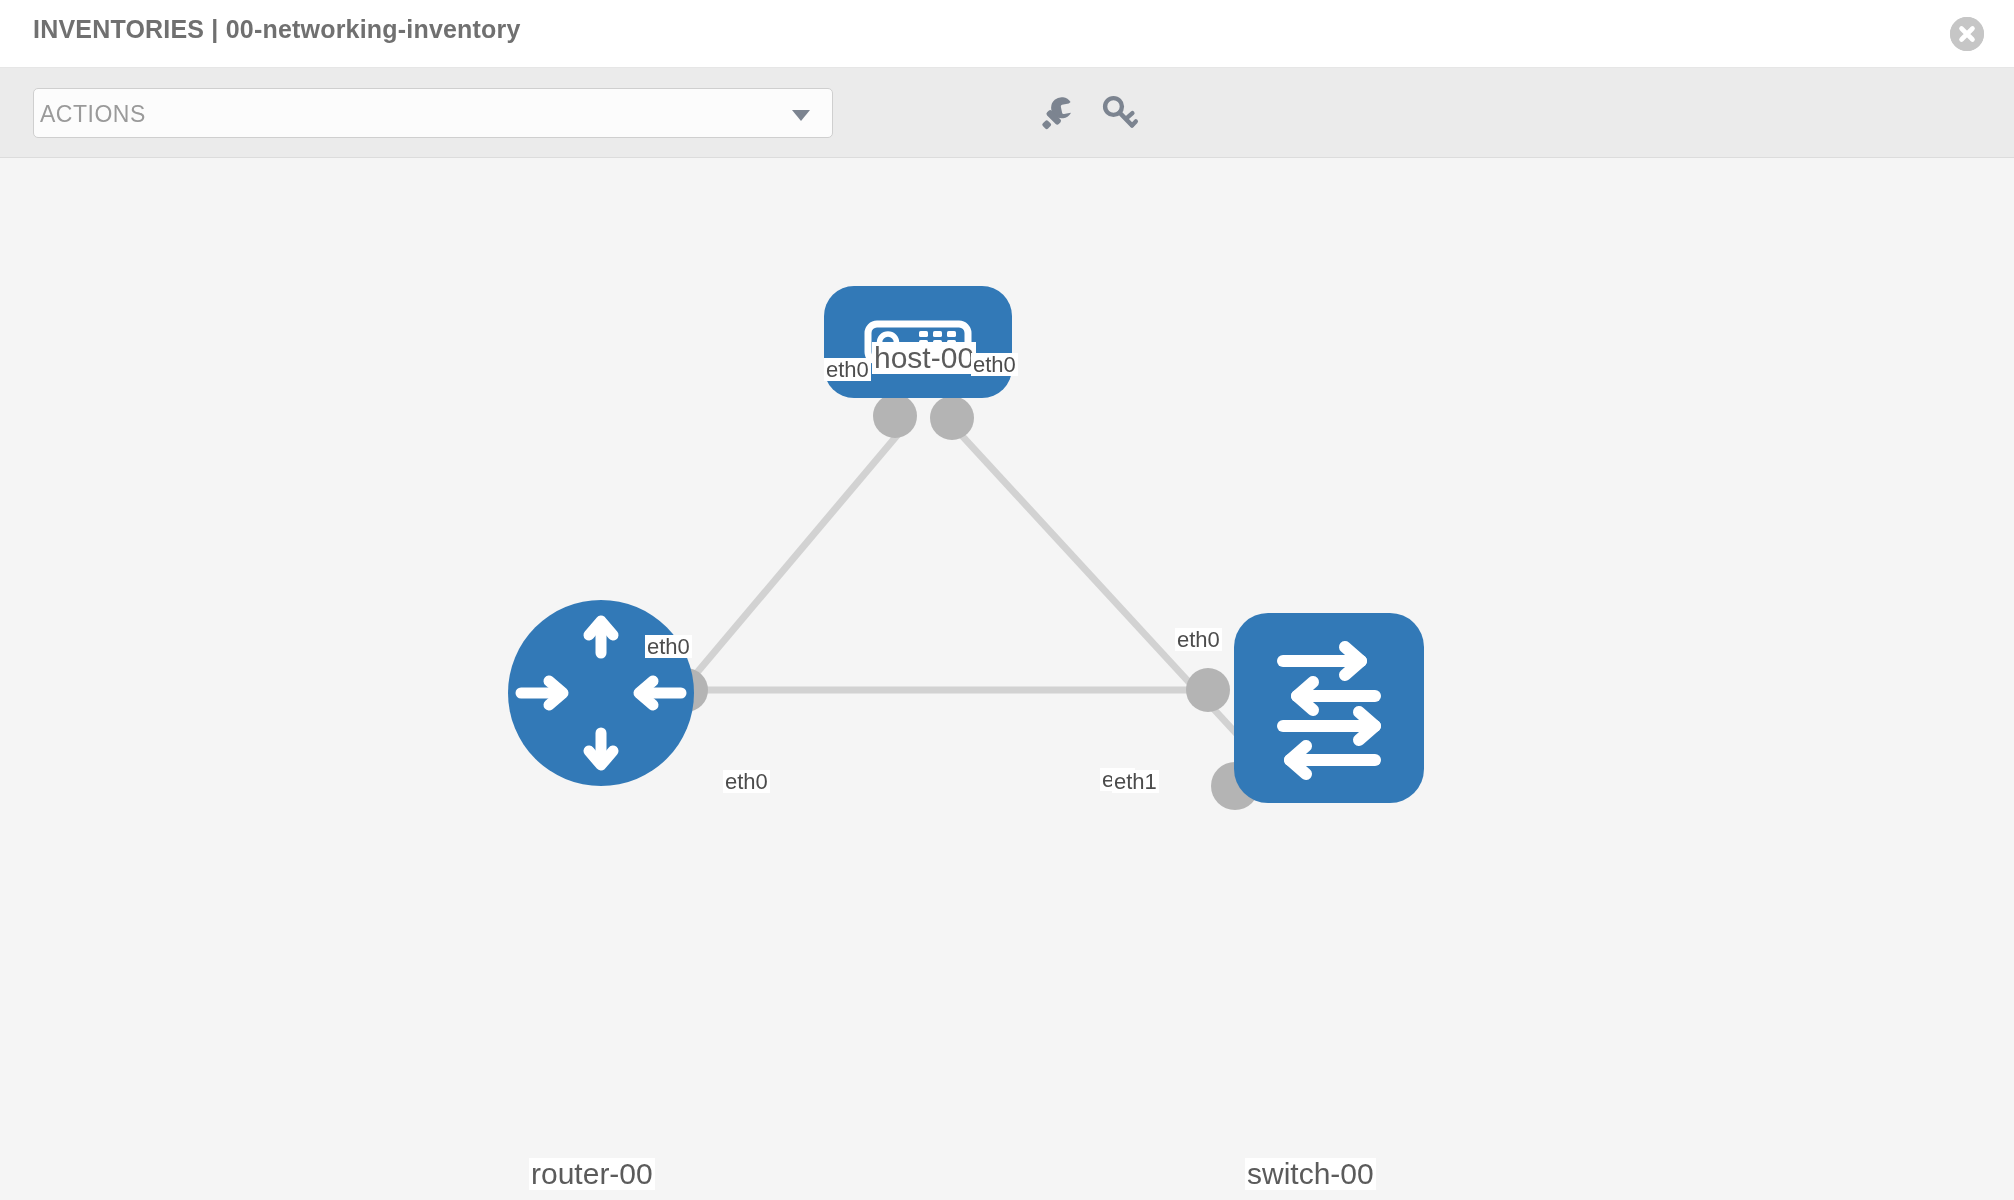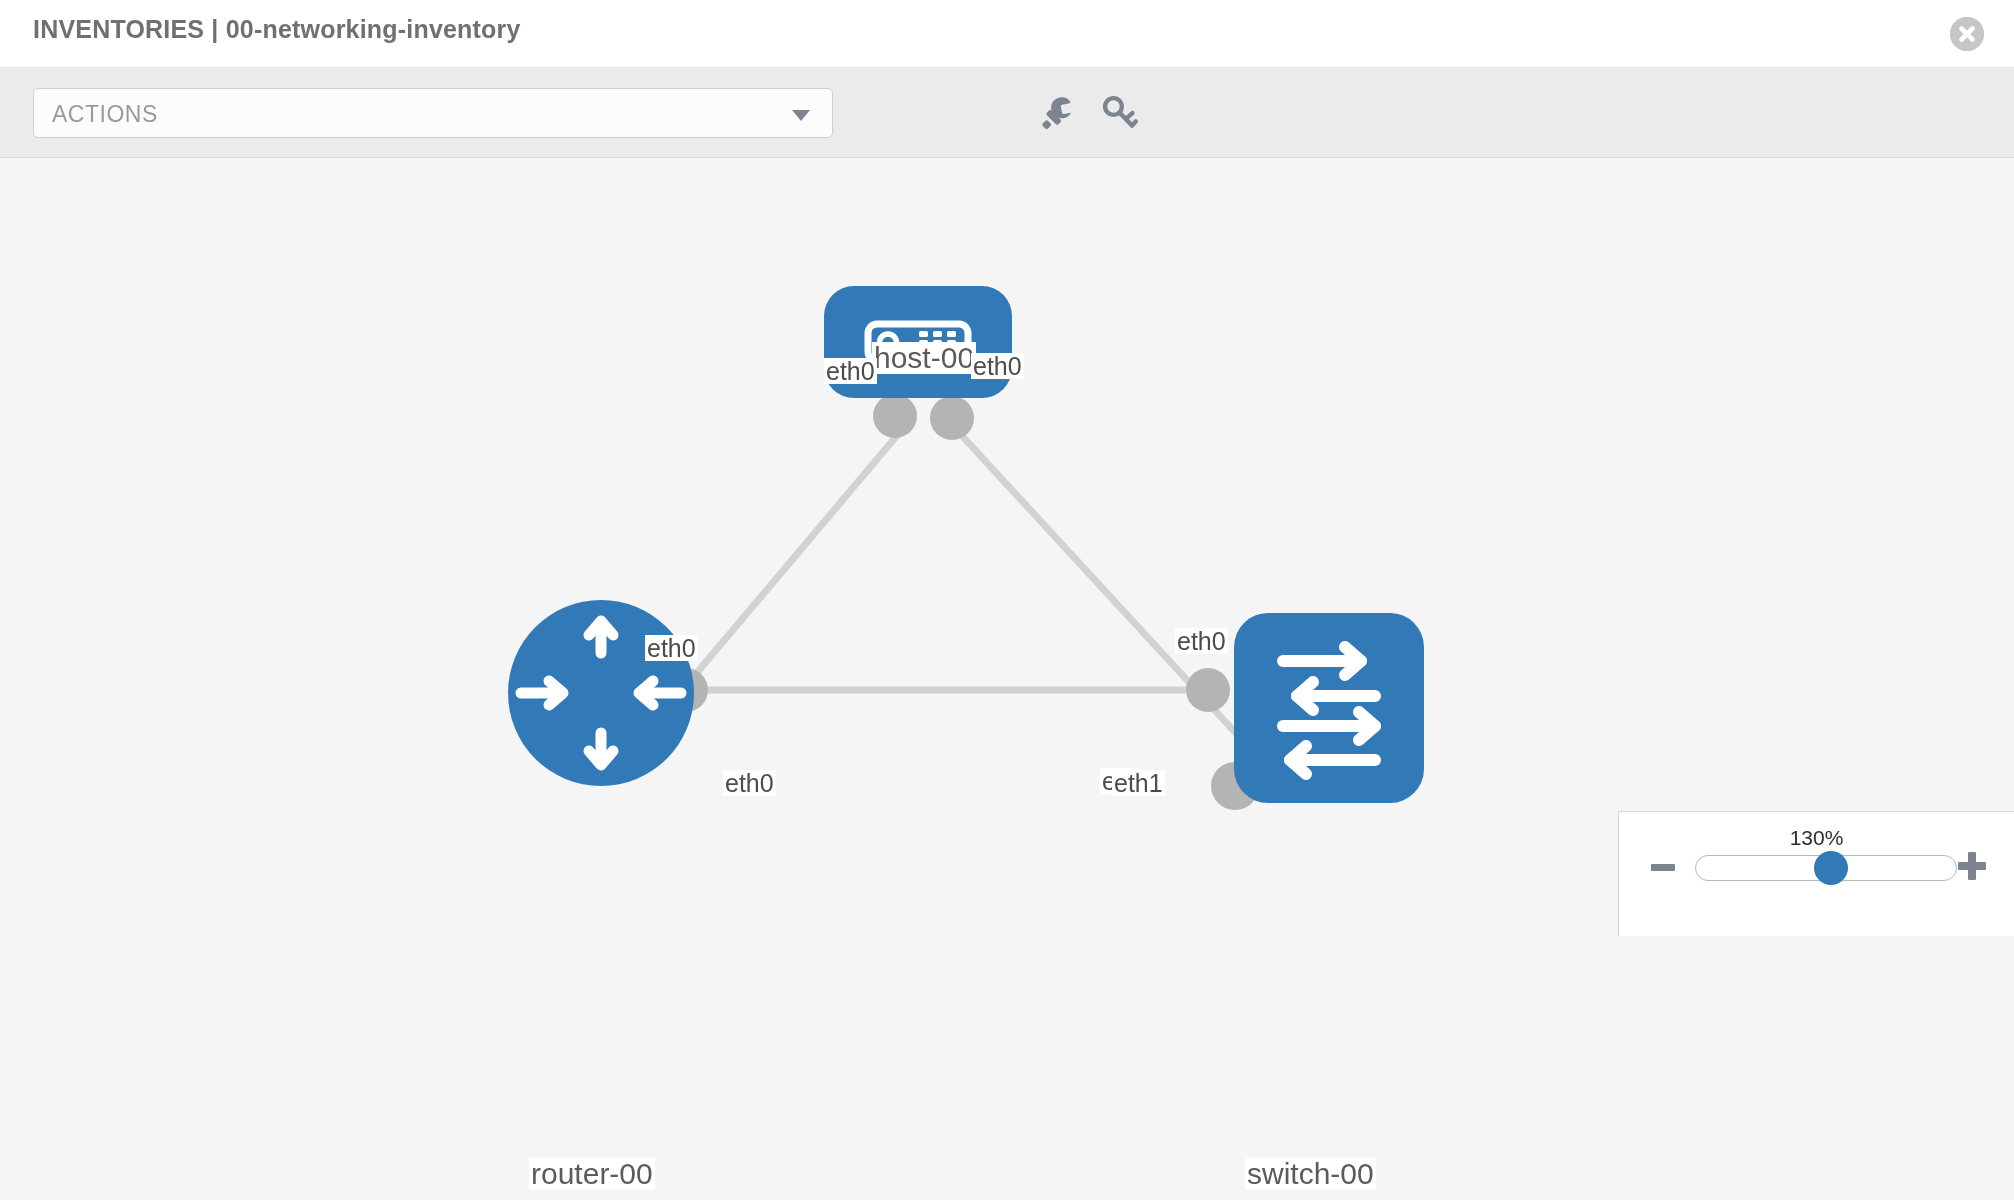--- a/index.html
+++ b/index.html
@@ -58,21 +58,21 @@
     position: absolute;
     left: 33px; top: 20px;
     width: 800px; height: 50px;
     background: #fcfcfc;
     border: 1px solid #cfcfcf;
     border-radius: 5px;
     cursor: pointer;
   }
   .actions-label {
     position: absolute;
-    left: 18px; top: 12px;
+    left: 6px; top: 12px;
     font-size: 23px;
     color: #9a9a9a;
     letter-spacing: 0.5px;
     text-align: right;
   }
   .caret {
     position: absolute;
     right: 22px; top: 21px;
     width: 0; height: 0;
     border-left: 9px solid transparent;
@@ -125,21 +125,21 @@
     position: absolute;
     font-size: 30px;
     color: #5b5b5b;
     background: #ffffff;
     white-space: nowrap;
     padding: 0 2px;
     line-height: 1.05;
   }
   .iface-label {
     position: absolute;
-    font-size: 25px;
+    font-size: 22px;
     color: #4c4c4c;
     background: #ffffff;
     white-space: nowrap;
     padding: 0 2px;
     line-height: 1.05;
   }
 
   
   .zoom-panel {
     position: absolute;
@@ -324,22 +324,14 @@
     <div class="node-label" style="left:529px; top:1000px;">router-00</div>
     <div class="iface-label" style="left:645px; top:477px;">eth0</div>
     <div class="iface-label" style="left:723px; top:612px;">eth0</div>
 
     <div class="node-label" style="left:1245px; top:1000px;">switch-00</div>
     <div class="iface-label" style="left:1175px; top:470px;">eth0</div>
     <div class="iface-label" style="left:1100px; top:610px;">eth</div>
     <div class="iface-label" style="left:1112px; top:612px;text-align:right;">eth1</div>
   </div>
 
-  <div class="zoom-panel">
-    <div class="zoom-value">130%</div>
-    <div class="zoom-minus"></div>
-    <div class="zoom-track">
-      <div class="zoom-thumb" id="zoom-thumb" style="left: 118px;"></div>
-    </div>
-    <div class="zoom-plus"></div>
-  </div>
 
 </div>
 
 </body></html>

